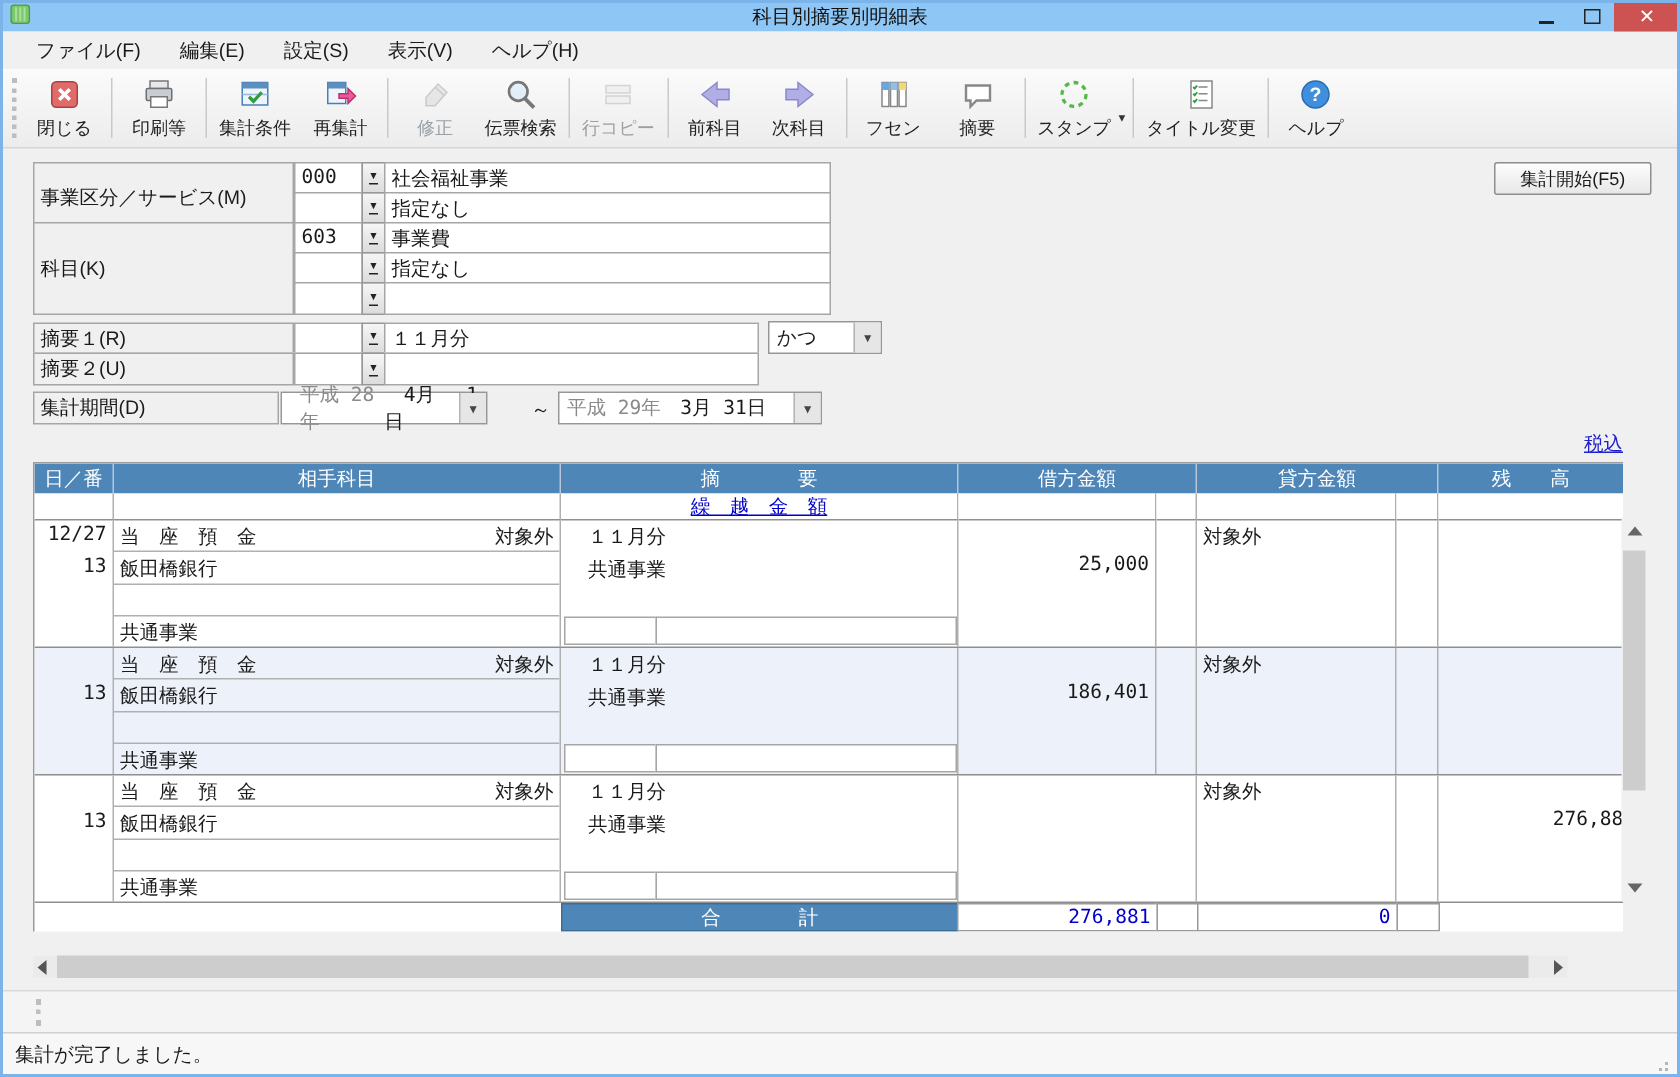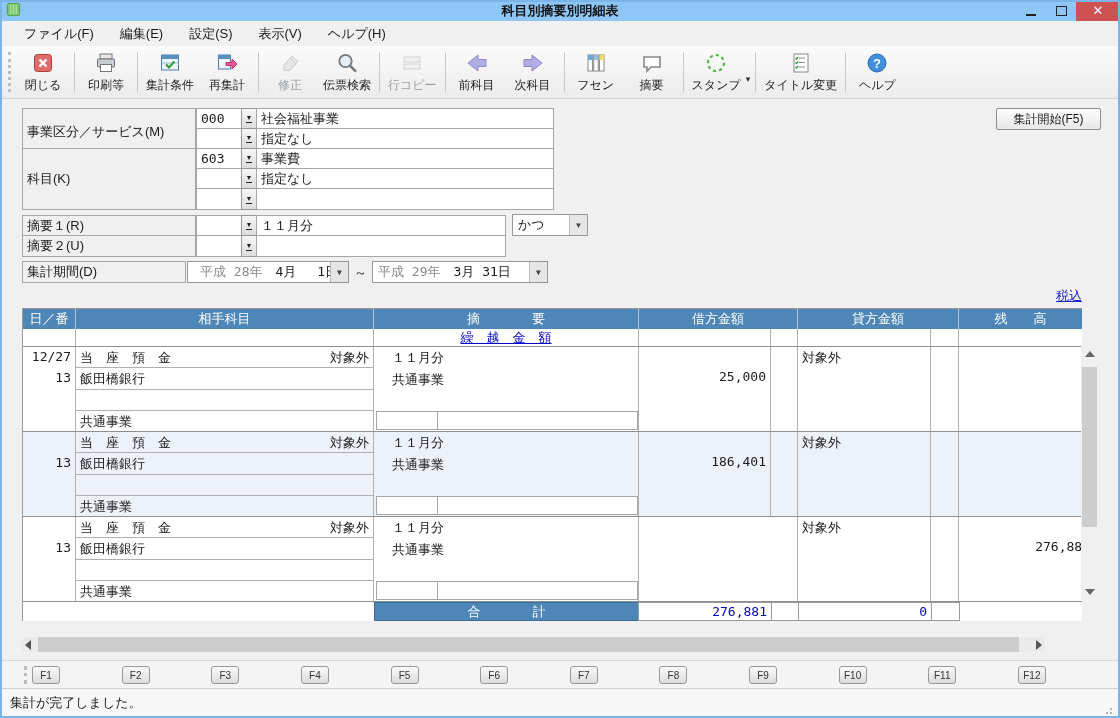--- a/index.html
+++ b/index.html
@@ -8,21 +8,21 @@
     background:#f0f0f0;
     font-family:"Liberation Sans","DejaVu Sans",sans-serif;
     font-size:13px;color:#1a1a1a;
     -webkit-font-smoothing:none;
   }
   .abs{position:absolute;box-sizing:border-box;}
   .frame{position:absolute;inset:0;border:2px solid #7ab4e8;pointer-events:none;z-index:50;}
 
   
   .titlebar{position:absolute;left:0;top:0;width:1120px;height:21px;background:#8ec7f5;display:flex;align-items:center;}
-  .apptitle{position:absolute;left:0;right:0;text-align:center;font-size:13px;color:#111;font-weight:bold;}
+  .apptitle{position:absolute;left:0;right:0;text-align:center;font-size:13px;color:#111;}
   .appicon{margin-left:6px;z-index:2;}
   .wctl{position:absolute;top:0;height:21px;display:flex;z-index:2;}
   .wbtn{width:30px;height:21px;display:flex;align-items:center;justify-content:center;color:#222;}
   .wbtn.close{width:44px;background:#cd5252;color:#fff;font-weight:bold;}
   .glyph-min{display:inline-block;width:10px;border-bottom:2px solid #222;margin-top:8px;}
   .glyph-max{display:inline-block;width:9px;height:8px;border:1.5px solid #222;}
 
   
   .menubar{position:absolute;left:2px;top:21px;width:1116px;height:25px;background:#f0f0f0;display:flex;align-items:center;padding-left:22px;gap:26px;box-sizing:border-box;}
   .menuitem{font-size:13px;}
@@ -287,21 +287,21 @@
     <span class="arr">▼</span>
   </div>
   <div class="cell lbl" style="left:22px;top:235px;width:174px;height:22px;">摘要２(U)</div>
   <div class="cell mono" style="left:196px;top:235px;width:46px;height:22px;"></div>
   <div class="ddbtn" style="left:241px;top:235px;width:16px;height:22px;">
       <i>▼</i>
     </div>
   <div class="cell" style="left:256px;top:235px;width:250px;height:22px;"></div>
 
   <div class="cell lbl" style="left:22px;top:261px;width:164px;height:22px;">集計期間(D)</div>
-  <div class="combo mono" style="left:187px;top:261px;width:162px;height:22px;padding-left:12px;">
+  <div class="combo mono" style="left:187px;top:261px;width:138px;height:22px;padding-left:12px;">
     <span class="era">平成 28年</span>
       <span>　4月　 1日</span>
     <span class="arr">▼</span>
   </div>
   <span class="abs" style="left:354px;top:264px;">～</span>
   <div class="combo mono" style="left:372px;top:261px;width:176px;height:22px;">
     <span class="era">平成 29年</span>
       <span>　3月 31日</span>
     <span class="arr">▼</span>
   </div>
@@ -429,34 +429,20 @@
 </div>
 
 <div class="hsb">
   <span class="sbarrow lt"></span>
   <div class="thumb"></div>
   <span class="sbarrow rt"></span>
 </div>
 
 <div class="fbar">
   <span class="fgrip"></span>
-  <div class="fkeys">
-    <span class="fkey">F1</span>
-    <span class="fkey">F2</span>
-    <span class="fkey">F3</span>
-    <span class="fkey">F4</span>
-    <span class="fkey">F5</span>
-    <span class="fkey">F6</span>
-    <span class="fkey">F7</span>
-    <span class="fkey">F8</span>
-    <span class="fkey">F9</span>
-    <span class="fkey">F10</span>
-    <span class="fkey">F11</span>
-    <span class="fkey">F12</span>
-  </div>
 </div>
 
 <div class="statusbar">
   <span>集計が完了しました。</span>
   <span class="rgrip"></span>
 </div>
 
 <div class="frame"></div>
 
 </body></html>

